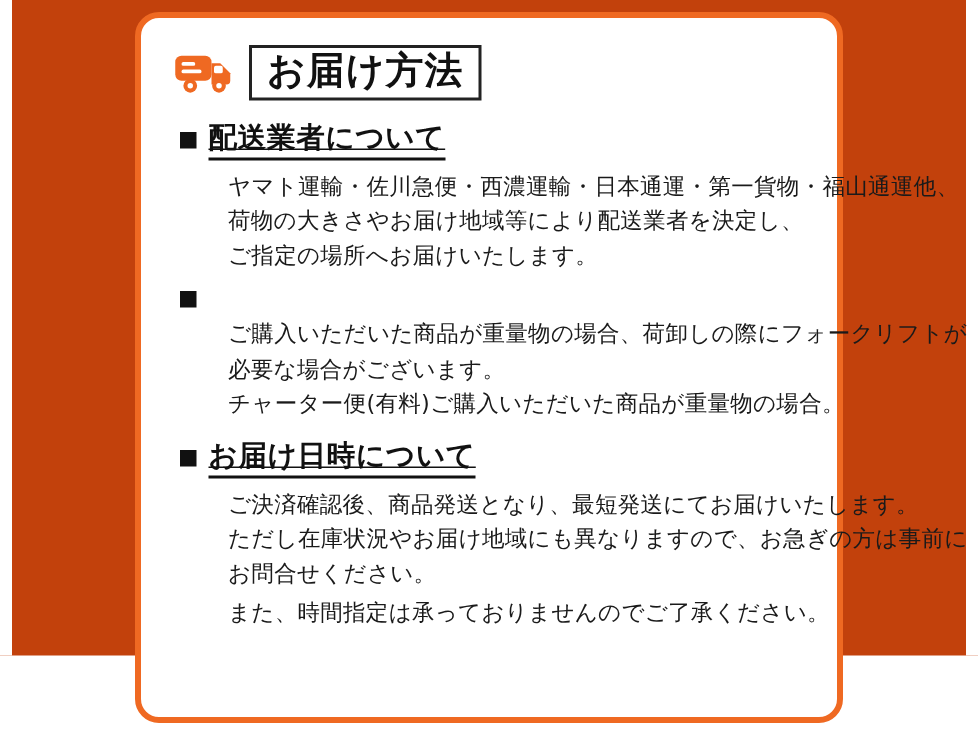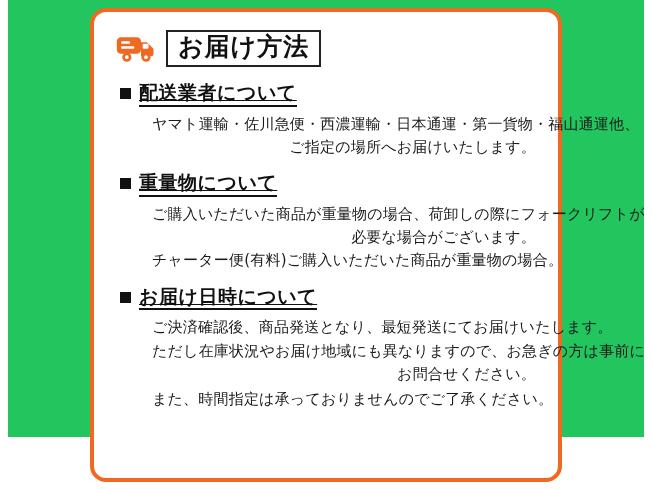--- a/index.html
+++ b/index.html
@@ -10,23 +10,22 @@
   body {
     width: 652px;
     height: 489px;
     overflow: hidden;
     font-family: "DejaVu Sans", sans-serif;
   }
   #page {
     position: relative;
     width: 652px;
     height: 437px;
-    background: #22c55e;
+    background: #c2410c;
     box-sizing: border-box;
-    text-align: right;
   }
   
   .band-left, .band-right {
     position: absolute;
     top: 0;
     bottom: 0;
     width: 8px;
     background: #ffffff;
   }
   .band-left { left: 0; }
@@ -151,28 +150,28 @@
         </span>
       </div>
 
       <div class="section s1">
         <div class="section-heading">
           <span class="sq"></span>
           <span class="htext">配送業者について</span>
         </div>
         <div class="body-lines">
           <div class="line">ヤマト運輸・佐川急便・西濃運輸・日本通運・第一貨物・福山通運他、</div>
+          <div class="line">荷物の大きさやお届け地域等により配送業者を決定し、</div>
           <div class="line">ご指定の場所へお届けいたします。</div>
         </div>
       </div>
 
       <div class="section s2">
         <div class="section-heading">
           <span class="sq"></span>
-          <span class="htext">重量物について</span>
         </div>
         <div class="body-lines">
           <div class="line">ご購入いただいた商品が重量物の場合、荷卸しの際にフォークリフトが</div>
           <div class="line">必要な場合がございます。</div>
           <div class="line">チャーター便(有料)ご購入いただいた商品が重量物の場合。</div>
         </div>
       </div>
 
       <div class="section s3">
         <div class="section-heading">

